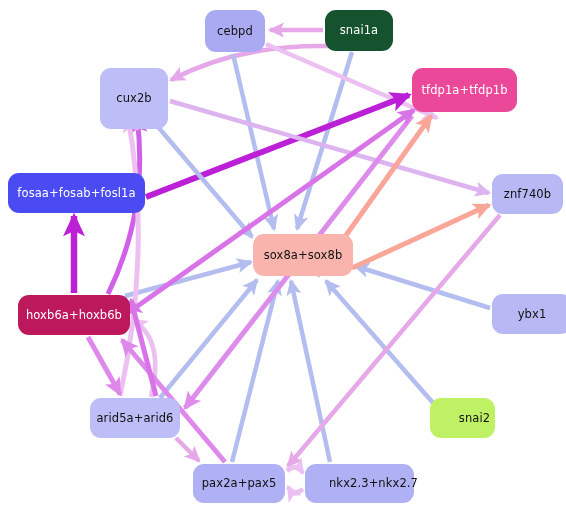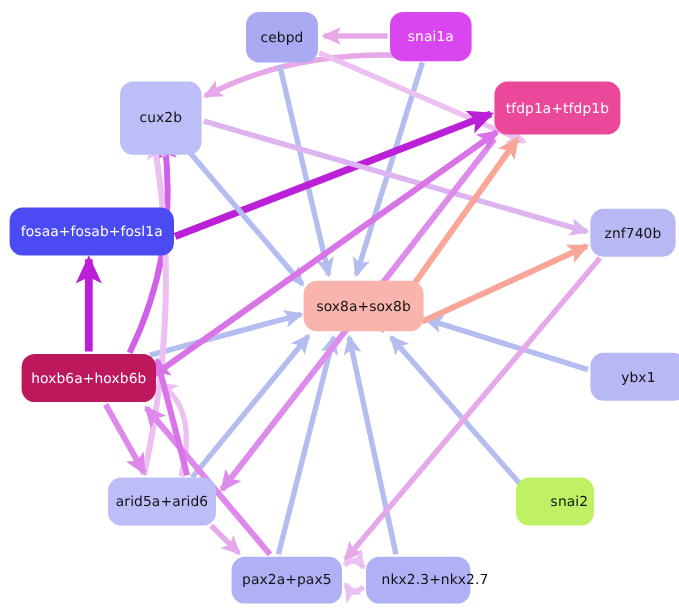--- a/index.html
+++ b/index.html
@@ -83,21 +83,21 @@
       <path d="M303,489 Q294,497 288,487" fill="none" stroke="#edc0f2" stroke-width="4.5" stroke-linecap="butt" marker-end="url(#mk2)"></path>
       <path d="M287,471 Q296,463 303,473" fill="none" stroke="#edc0f2" stroke-width="4.5" stroke-linecap="butt" marker-end="url(#mk2)"></path>
       <path d="M225,462 L122,340" fill="none" stroke="#dd88ea" stroke-width="5" stroke-linecap="butt" marker-end="url(#mk9)"></path>
       <path d="M156,396 L131,300" fill="none" stroke="#d874e8" stroke-width="5" stroke-linecap="butt" marker-end="url(#mk10)"></path>
       <path d="M412,116 L185,408" fill="none" stroke="#dd8ceb" stroke-width="5" stroke-linecap="butt" marker-end="url(#mk11)"></path>
       <path d="M132,310 L414,110" fill="none" stroke="#d874e8" stroke-width="5" stroke-linecap="butt" marker-end="url(#mk10)"></path>
     </svg>
 <div class="node" style="left: 205px; top: 10px; width: 60px; height: 42px; background: rgb(170, 170, 242); color: rgb(17, 17, 17);">
       <span class="node-label">cebpd</span>
     </div>
-    <div class="node" style="left: 325px; top: 10px; width: 68px; height: 41px; background: #d946ef; color: rgb(255, 255, 255);">
+    <div class="node" style="left: 325px; top: 10px; width: 68px; height: 41px; background: #14532d; color: rgb(255, 255, 255);">
       <span class="node-label">snai1a</span>
     </div>
     <div class="node" style="left: 100px; top: 68px; width: 68px; height: 61px; background: rgb(189, 189, 247); color: rgb(17, 17, 17);">
       <span class="node-label">cux2b</span>
     </div>
     <div class="node" style="left: 412px; top: 68px; width: 105px; height: 44px; background: #ec4899; color: rgb(255, 255, 255);">
       <span class="node-label">tfdp1a+tfdp1b</span>
     </div>
     <div class="node" style="left: 8px; top: 173px; width: 137px; height: 40px; background: rgb(75, 75, 244); color: rgb(255, 255, 255);">
       <span class="node-label">fosaa+fosab+fosl1a</span>
@@ -116,16 +116,16 @@
     </div>
     <div class="node" style="left: 90px; top: 398px; width: 90px; height: 40px; background: rgb(189, 189, 247); color: rgb(17, 17, 17);">
       <span class="node-label">arid5a+arid6</span>
     </div>
     <div class="node" style="left: 430px; top: 398px; width: 65px; height: 40px; background: #bef264; color: rgb(17, 17, 17); padding-left: 24px;">
       <span class="node-label">snai2</span>
     </div>
     <div class="node" style="left: 193px; top: 464px; width: 92px; height: 39px; background: rgb(176, 176, 244); color: rgb(17, 17, 17);">
       <span class="node-label">pax2a+pax5</span>
     </div>
-    <div class="node" style="left: 305px; top: 464px; width: 87px; height: 39px; background: rgb(176, 176, 244); color: rgb(17, 17, 17); padding-left: 28px;">
+    <div class="node" style="left: 305px; top: 464px; width: 109px; height: 39px; background: rgb(176, 176, 244); color: rgb(17, 17, 17); padding-left: 28px;">
       <span class="node-label">nkx2.3+nkx2.7</span>
     </div>
   </div>
 
 </body></html>

